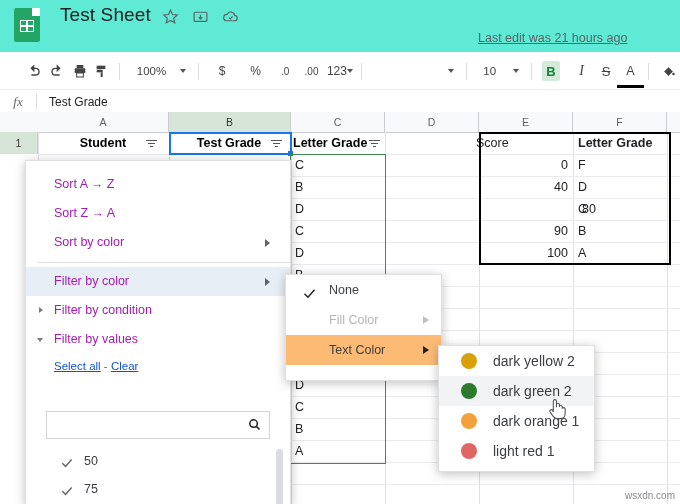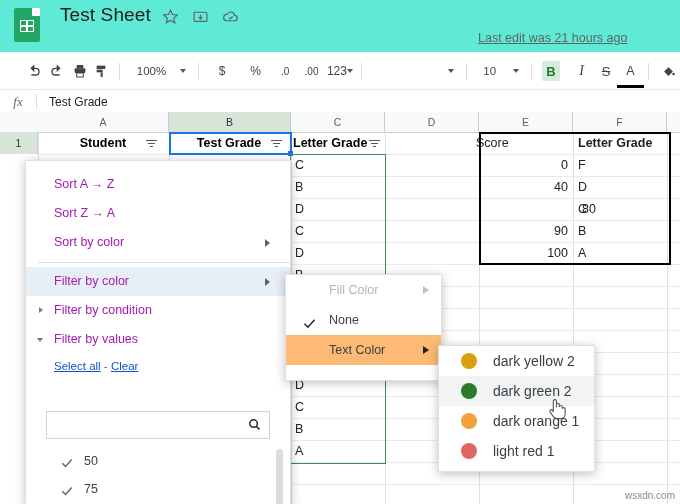--- a/index.html
+++ b/index.html
@@ -475,32 +475,32 @@
         </span>
         <span>75</span>
       </div>
     </div>
 
     <div class="fm-scroll-track"></div>
     <div class="fm-scroll"></div>
   </div>
 
   <div class="smenu">
-    <div class="sm-item dis">
-      <span>Fill Color</span>
-      <span class="sm-arrow dis"></span>
-    </div>
     <div class="sm-item">
       <span class="sm-check">
         <svg viewBox="0 0 24 24" width="15" height="15" fill="none" stroke="#202124" stroke-width="2.3">
           <path d="M4 12.5l5.5 5.5L20 6"></path>
         </svg>
       </span>
       <span>None</span>
     </div>
+    <div class="sm-item dis">
+      <span>Fill Color</span>
+      <span class="sm-arrow dis"></span>
+    </div>
     <div class="sm-item hl">
       <span>Text Color</span>
       <span class="sm-arrow"></span>
     </div>
   </div>
 
   <div class="cmenu">
     <div class="cm-item">
       <span class="cm-dot" style="background:#d8a00a"></span>
       <span>dark yellow 2</span>

